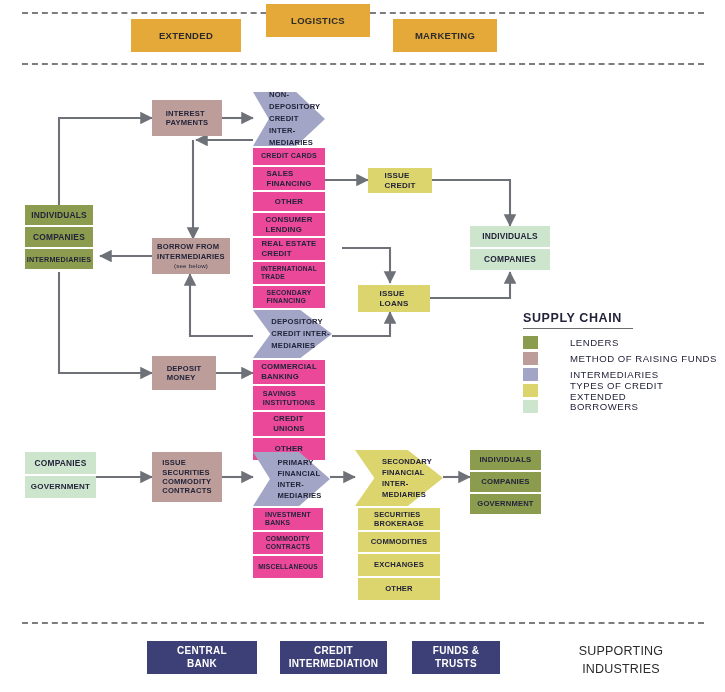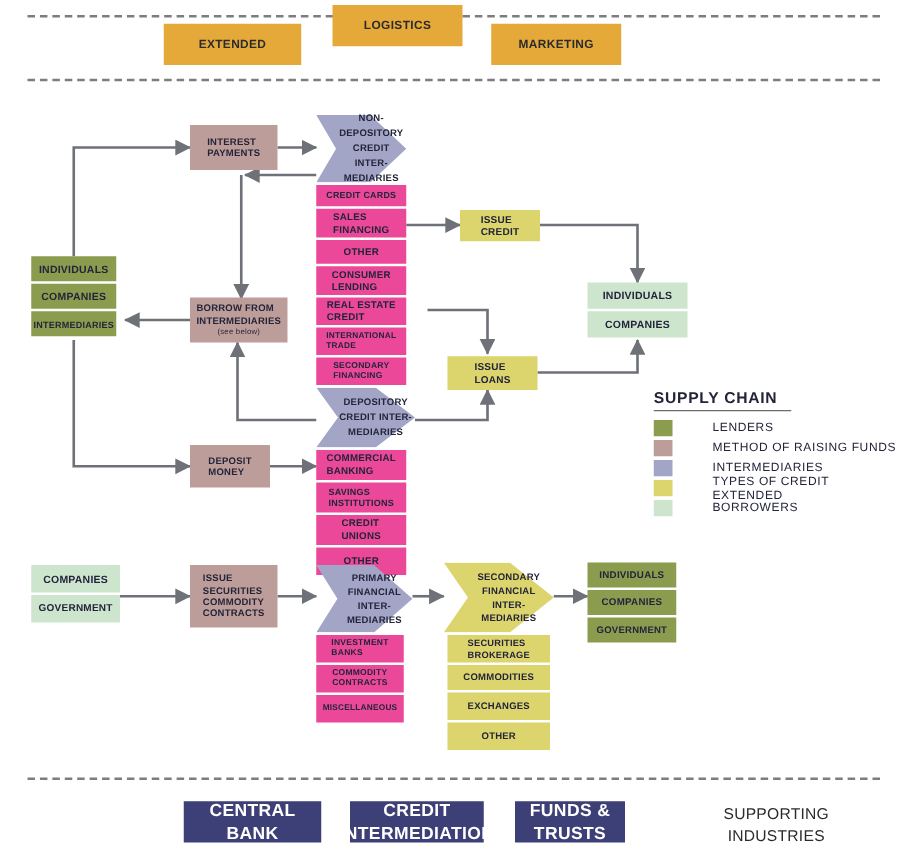--- a/index.html
+++ b/index.html
@@ -6,37 +6,37 @@
   body{width:725px;height:692px;position:relative;overflow:hidden;
        font-family:"Liberation Sans",sans-serif;color:#23243a;}
   .stage{position:absolute;left:0;top:0;width:725px;height:692px;}
   .dash{position:absolute;left:22px;width:682px;height:0;
         border-top:2px dashed #7d7d7d;}
   #dash-top{top:12px;} #dash-mid{top:63px;} #dash-bot{top:622px;}
 
   .band-box{position:absolute;display:flex;align-items:center;justify-content:center;
             text-align:center;font-weight:bold;letter-spacing:.3px;line-height:1.25;}
   .band-top{background:#e5a93a;color:#2b2b2b;font-size:9.5px;height:33px;}
-  .band-bot{background:#3d3f77;color:#fff;font-size:14px;height:33px;}
+  .band-bot{background:#3d3f77;color:#fff;font-size:10px;height:33px;}
   .band-label{position:absolute;text-align:center;font-size:12.5px;
               line-height:1.45;color:#2b2b2b;letter-spacing:.2px;}
 
   .node{position:absolute;display:flex;align-items:center;justify-content:center;
         text-align:left;line-height:1.25;letter-spacing:.2px;box-sizing:border-box;}
   .lender{background:#8b9c4f;color:#23243a;font-size:8.4px;font-weight:bold;}
   .borrower{background:#cee5cd;color:#23243a;font-size:8.4px;font-weight:bold;}
   .method{background:#bd9d99;color:#23243a;font-size:7.6px;font-weight:bold;}
   .inter{background:#ec4899;color:#23243a;font-size:7.8px;font-weight:bold;}
   .credit{background:#dcd46c;color:#23243a;font-size:8px;font-weight:bold;}
   .sub{font-size:6.2px;font-weight:normal;display:block;margin-top:1px;}
 
   .chev{position:absolute;}
   .chev .shape{position:absolute;left:0;top:0;width:100%;height:100%;}
   .chev .txt{position:absolute;left:0;top:0;width:100%;height:100%;
-             display:flex;align-items:center;justify-content:center;text-align:center;
+             display:flex;align-items:center;justify-content:center;text-align:left;
              font-size:7.6px;font-weight:bold;line-height:1.6;letter-spacing:.2px;
              padding-left:16px;box-sizing:border-box;}
   .chev.v-inter .shape{background:#a2a5c6;
       clip-path:polygon(0 0,60% 0,100% 50%,60% 100%,0 100%,22% 50%);}
   .chev.v-credit .shape{background:#dcd46c;
       clip-path:polygon(0 0,60% 0,100% 50%,60% 100%,0 100%,22% 50%);}
 
   .legend{position:absolute;left:523px;top:311px;width:198px;}
   .legend-title{font-size:12.5px;font-weight:bold;letter-spacing:.6px;color:#23243a;}
   .legend-rule{margin:3px 0 6px 0;width:110px;height:0;border-top:1.5px solid #6d6d6d;}

